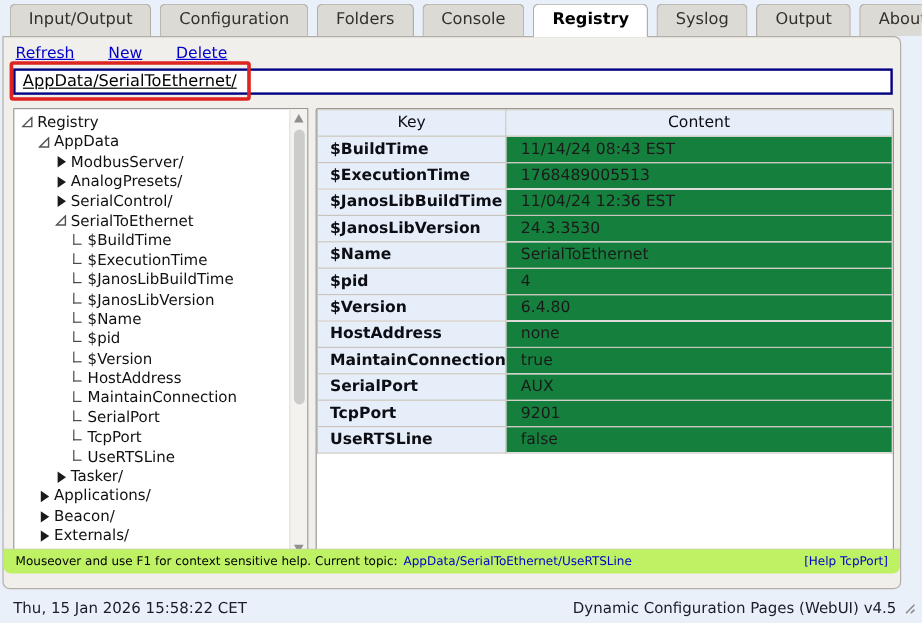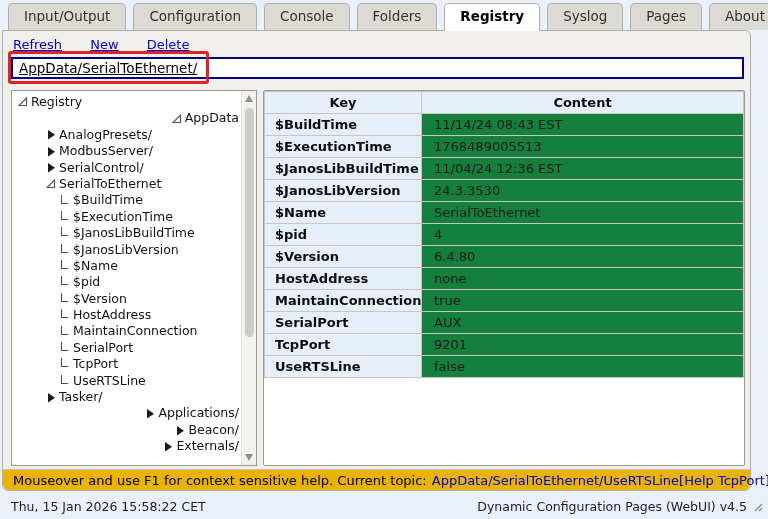--- a/index.html
+++ b/index.html
@@ -30,71 +30,71 @@
   
   .annotation { position:absolute; left:5px; top:20px; width:201px; height:33px;
                 border:3px solid #dd2420; border-radius:3px; z-index:10; pointer-events:none; }
 
   
   .treepanel { position:absolute; left:8px; top:59px; width:246px; height:376px;
                background:#fff; border:1px solid #9b9892; overflow:hidden; }
   .tree { position:absolute; left:4px; top:3px; right:17px; font-size:12.5px;
           color:#111; white-space:nowrap; }
   .ti { height:16.4px; line-height:16.4px; display:flex; align-items:center; cursor:default; }
-  .d0 { padding-left:2px; } .d1 { padding-left:16px;justify-content:flex-end; } .d2 { padding-left:30px; } .d3 { padding-left:44px; }
+  .d0 { padding-left:2px; } .d1 { padding-left:16px; } .d2 { padding-left:30px; } .d3 { padding-left:44px; }
   .glyph { display:inline-flex; width:13px; justify-content:flex-start; align-items:center; flex:none; }
   .lf { display:inline-block; width:7px; height:9px; margin:0 4px 3px 1px;
         border-left:1px solid #4a4a4a; border-bottom:1px solid #4a4a4a; }
 
   
   .sbar { position:absolute; right:0; top:0; width:15px; height:100%;
           background:#f3f2ef; border-left:1px solid #e3e2df; }
   .sb-up, .sb-dn { position:absolute; left:3px; width:0; height:0;
           border-left:4.5px solid transparent; border-right:4.5px solid transparent; }
   .sb-up { top:4px; border-bottom:7px solid #8f8f8f; }
   .sb-dn { bottom:4px; border-top:7px solid #8f8f8f; }
   .sb-thumb { position:absolute; left:3px; width:9px; top:17px; height:229px;
           background:#cccccb; border-radius:5px; }
 
   
   .tablepanel { position:absolute; left:260px; top:59px; width:482px; height:376px;
                 background:#fff; border:1px solid #9b9892; border-radius:2px; overflow:hidden; }
   table { width:100%; border-collapse:collapse; table-layout:fixed; font-size:13px; }
   th, td { height:22px; border:1px solid #c9c5be; overflow:hidden; white-space:nowrap; }
-  th { background:#e5eef9; font-weight:bold; color:#0d0d14; text-align:center; }
+  th { background:#e5eef9; font-weight:normal; color:#0d0d14; text-align:center; }
   th.keycol, td.key { width:157px; }
   td.key { background:#e5eef9; font-weight:bold; color:#0d0d14; padding-left:10px; }
   td.content { background:#15803d; color:#1a1a1a; padding-left:12px; }
 
   
-  .statusbar { position:absolute; left:0; right:0; bottom:0; height:21px;
-               background:#eab308; border-top:1px solid #c9c5be; border-radius:0 0 6px 6px;
+  .statusbar { position:absolute; left:0; right:0; bottom:12px; height:21px;
+               background:#bef264; border-top:1px solid #c9c5be; border-radius:0 0 6px 6px;
                display:flex; justify-content:space-between; align-items:center;
-               padding:0 10px; font-size:13px; color:#000; white-space:nowrap; }
+               padding:0 10px; font-size:10px; color:#000; white-space:nowrap; }
   .statusbar a { color:#0000cc; cursor:pointer; text-decoration:none; }
   .statusbar .topic { margin-left:5px; }
 
   
   .footer-date { position:absolute; left:11px; top:499px; font-size:12.5px; color:#1c1c2e; }
   .footer-right { position:absolute; right:5px; top:499px; display:flex; gap:5px;
                   align-items:center; font-size:12.5px; color:#1c1c2e; }
 </style>
 </head>
 <body>
 
 <div id="stage">
 
   <div class="tabbar">
     <div class="tab">Input/Output</div>
     <div class="tab">Configuration</div>
+    <div class="tab">Folders</div>
     <div class="tab">Console</div>
-    <div class="tab">Folders</div>
     <div class="tab active">Registry</div>
     <div class="tab">Syslog</div>
-    <div class="tab">Pages</div>
+    <div class="tab">Output</div>
     <div class="tab">About</div>
   </div>
 
   <div class="panel">
 
     <div class="toolbar">
       <a>Refresh</a>
       <a>New</a>
       <a>Delete</a>
     </div>
@@ -120,29 +120,29 @@
               </svg>
             </span>
             <span>AppData</span>
           </div>
         <div class="ti d2">
             <span class="glyph">
               <svg width="10" height="11">
                 <polygon points="2,1 2,10.5 9,5.7" fill="#1a1a1a"></polygon>
               </svg>
             </span>
+            <span>ModbusServer/</span>
+          </div>
+        <div class="ti d2">
+            <span class="glyph">
+              <svg width="10" height="11">
+                <polygon points="2,1 2,10.5 9,5.7" fill="#1a1a1a"></polygon>
+              </svg>
+            </span>
             <span>AnalogPresets/</span>
-          </div>
-        <div class="ti d2">
-            <span class="glyph">
-              <svg width="10" height="11">
-                <polygon points="2,1 2,10.5 9,5.7" fill="#1a1a1a"></polygon>
-              </svg>
-            </span>
-            <span>ModbusServer/</span>
           </div>
         <div class="ti d2">
             <span class="glyph">
               <svg width="10" height="11">
                 <polygon points="2,1 2,10.5 9,5.7" fill="#1a1a1a"></polygon>
               </svg>
             </span>
             <span>SerialControl/</span>
           </div>
         <div class="ti d2">

